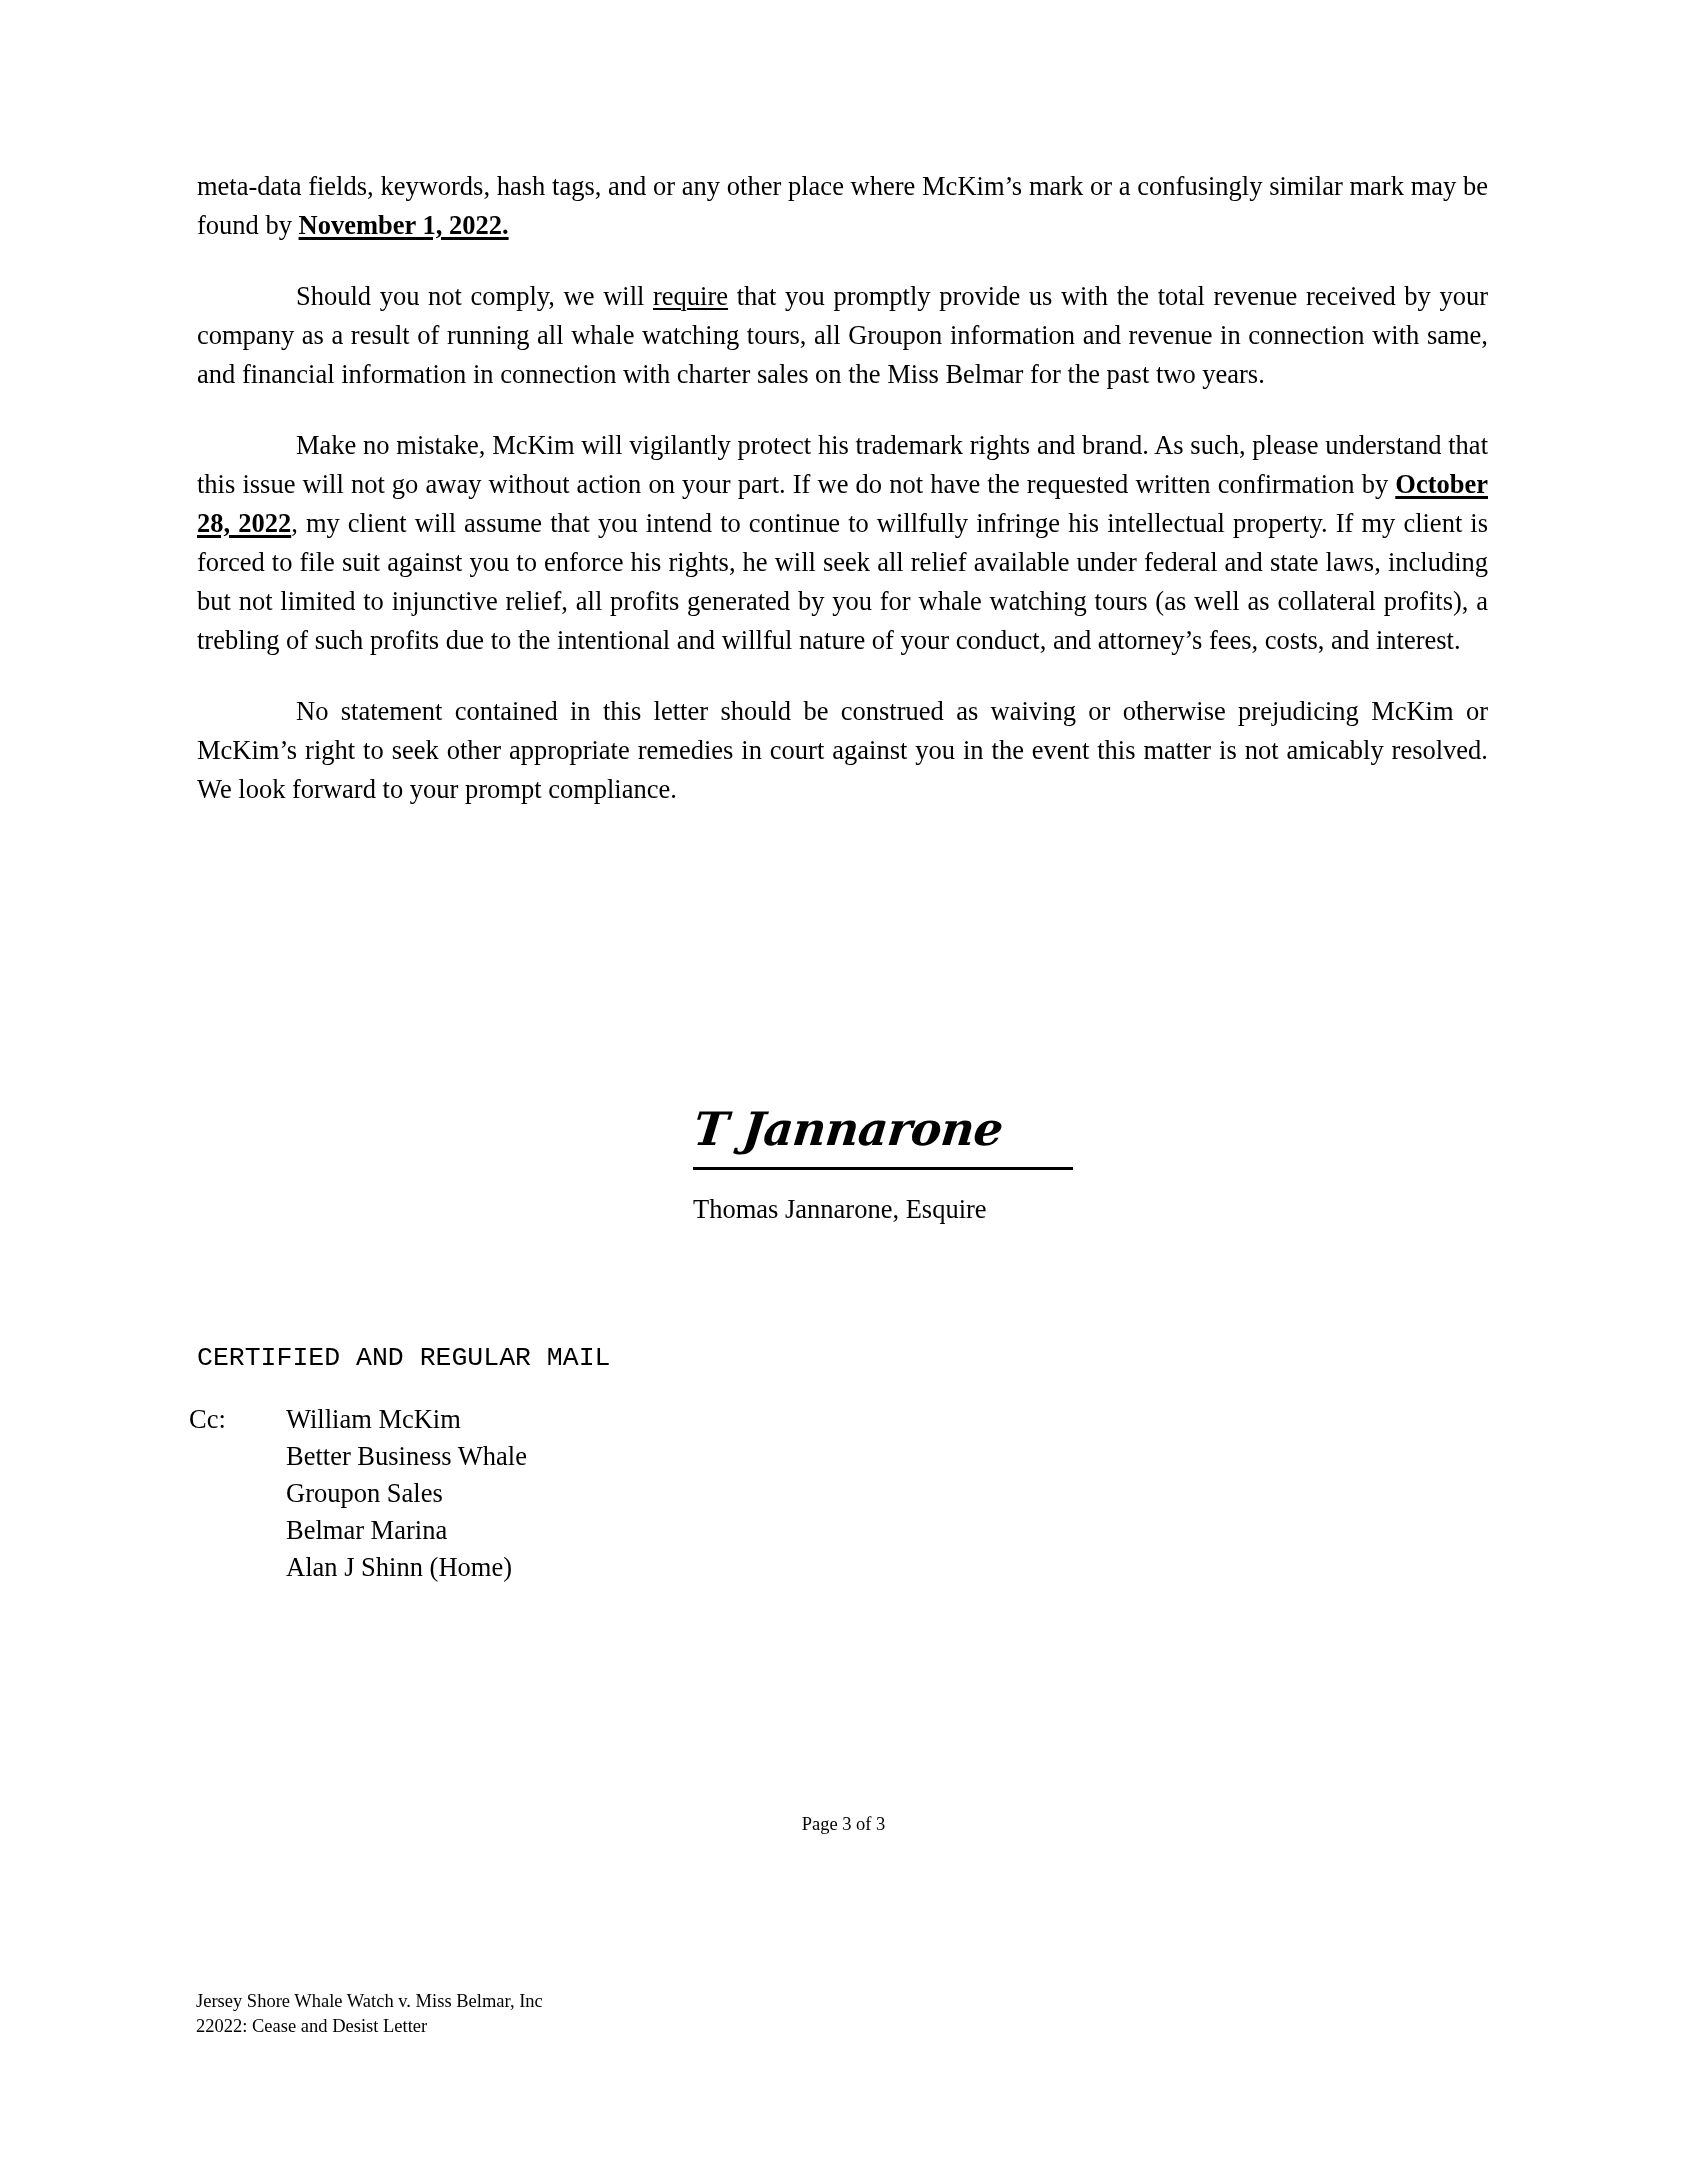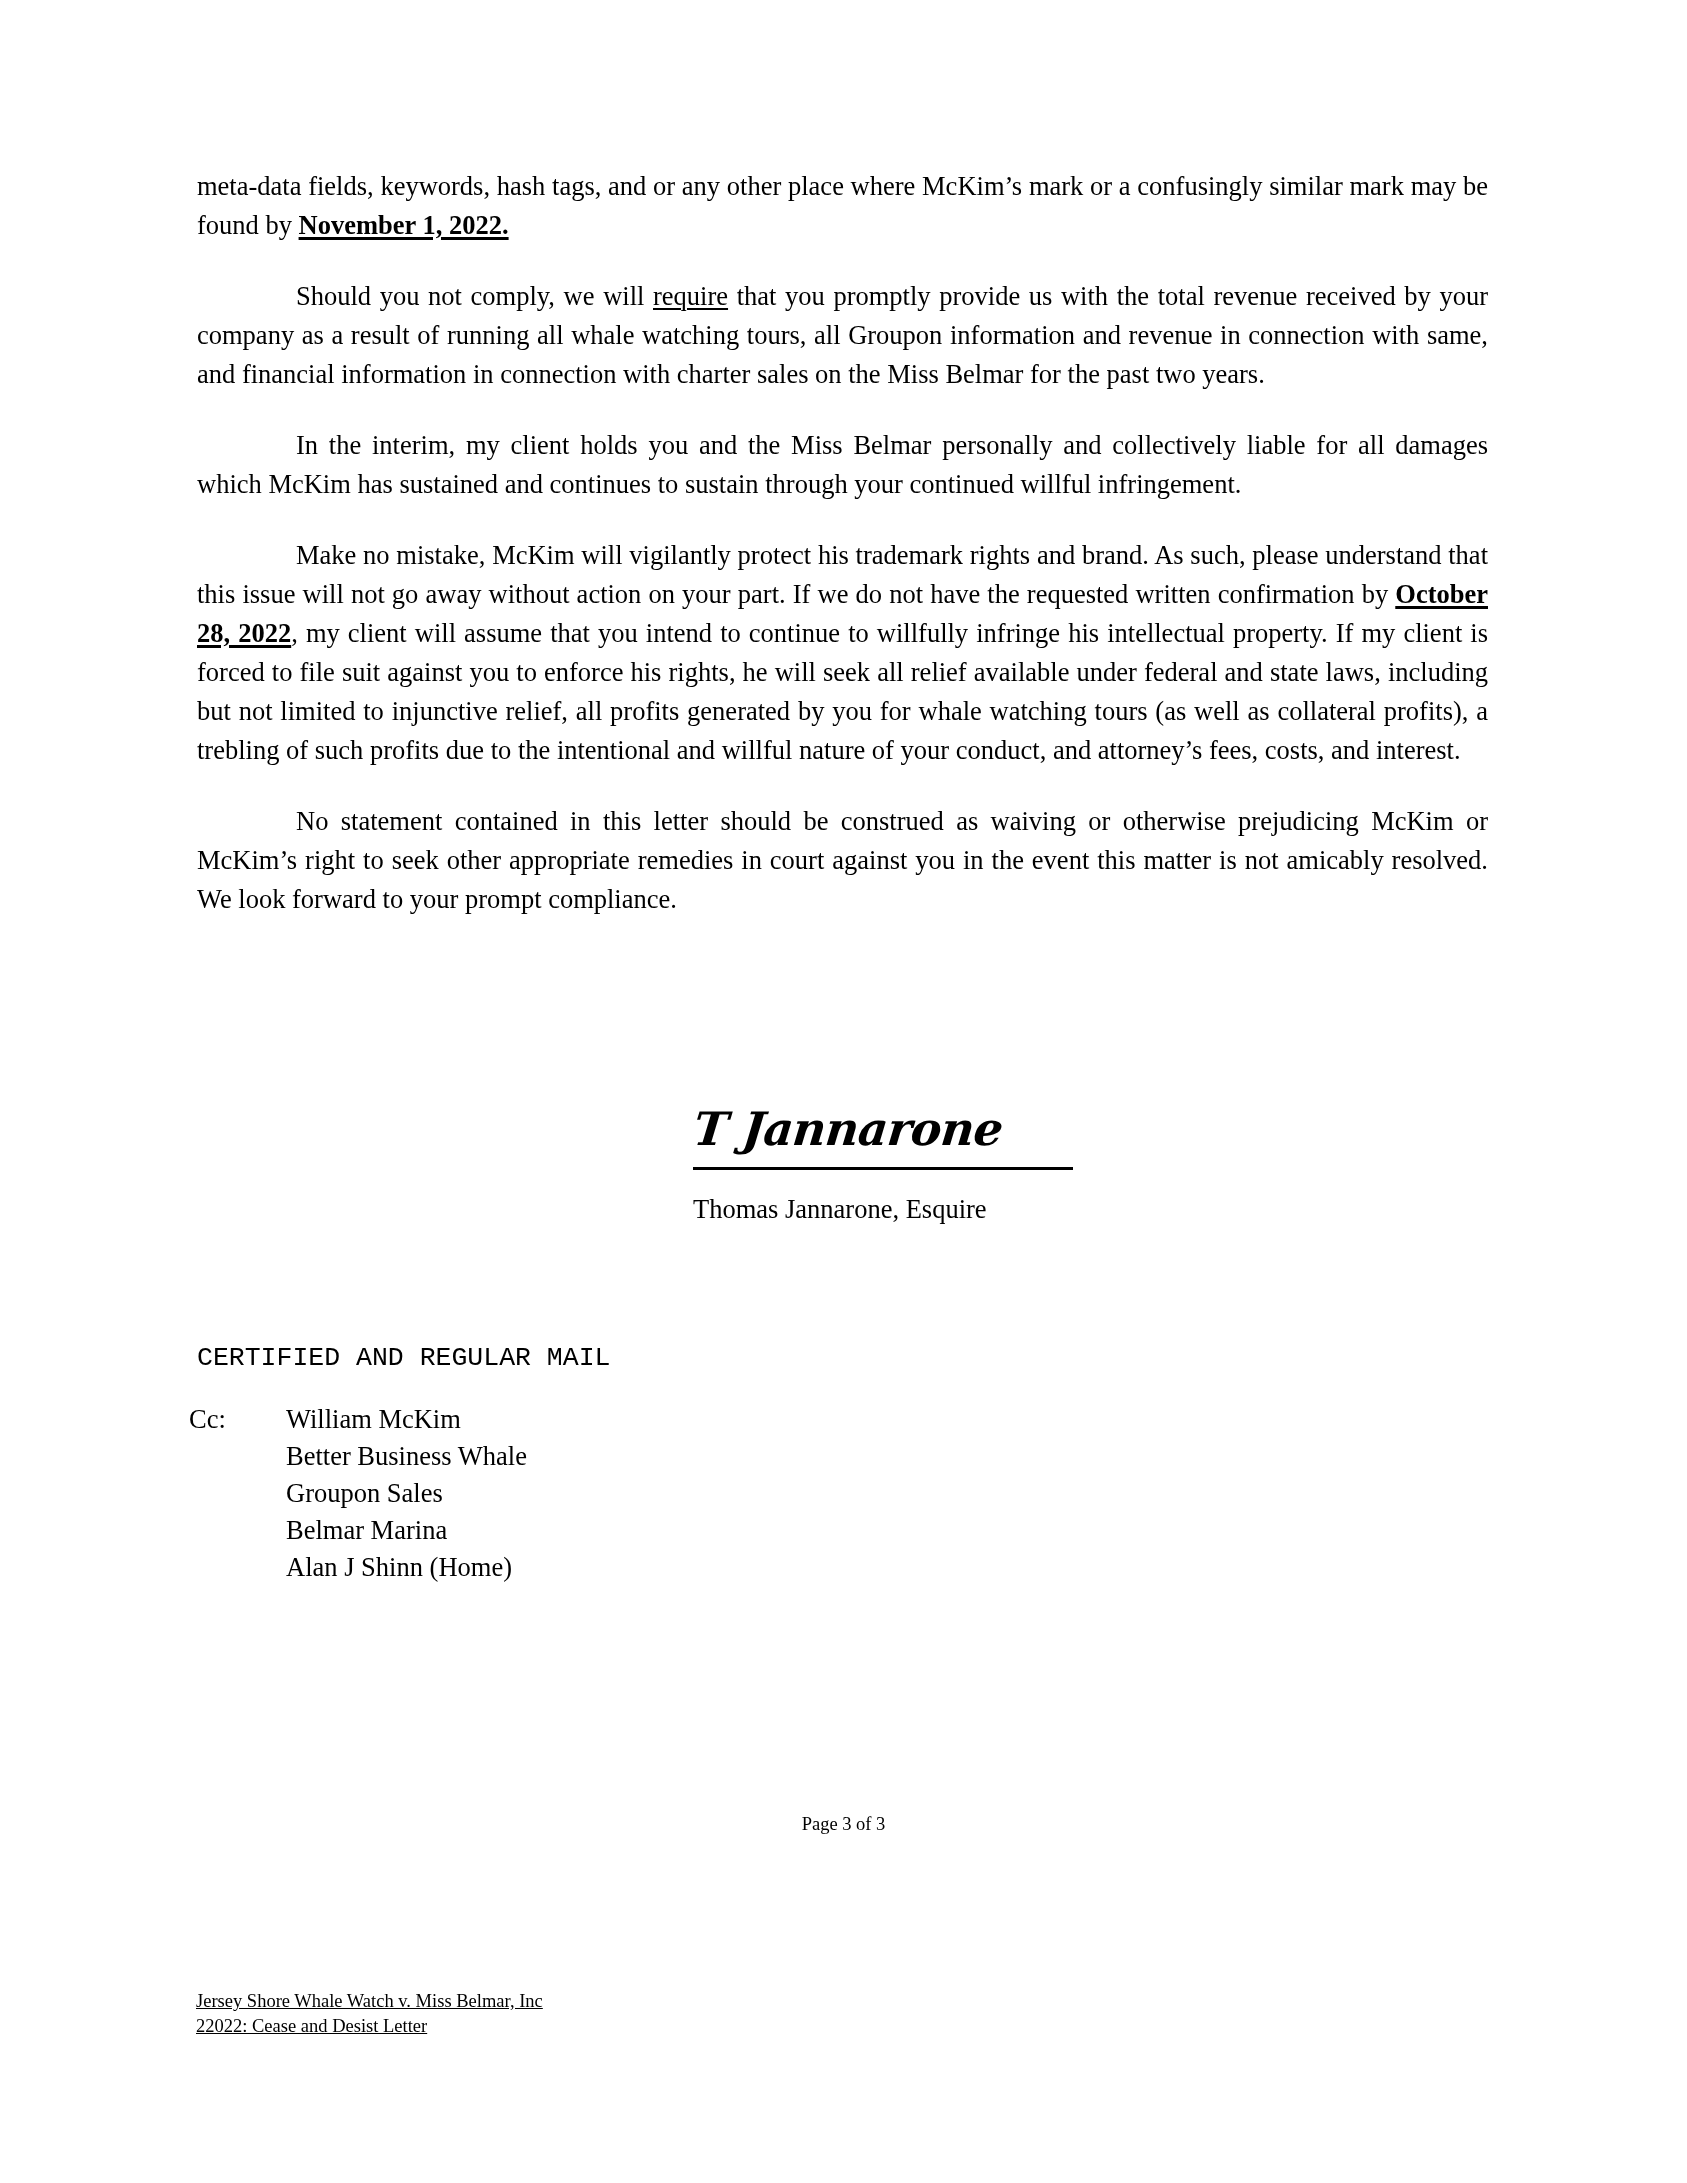--- a/index.html
+++ b/index.html
@@ -133,32 +133,30 @@
   }
   .doc-footer {
     position: absolute;
     left: 196px;
     top: 1989px;
     font-size: 18.5px;
     line-height: 25px;
   }
   .doc-footer div {
     white-space: nowrap;
-    text-decoration: underline;
   }
 </style>
 </head>
 <body>
 
 <div class="page">
 
   <div class="body-block">
     <p class="para"><span>meta-data fields, keywords, hash tags, and or any other place where McKim’s mark or a confusingly similar mark may be found by </span><span class="u-bold">November 1, 2022.</span></p>
     <p class="para indent"><span>Should you not comply, we will </span><span class="u-plain">require</span><span> that you promptly provide us with the total revenue received by your company as a result of running all whale watching tours, all Groupon information and revenue in connection with same, and financial information in connection with charter sales on the Miss Belmar for the past two years.</span></p>
-    <p class="para indent"><span>In the interim, my client holds you and the Miss Belmar personally and collectively liable for all damages which McKim has sustained and continues to sustain through your continued willful infringement.</span></p>
     <p class="para indent"><span>Make no mistake, McKim will vigilantly protect his trademark rights and brand.  As such, please understand that this issue will not go away without action on your part.  If we do not have the requested written confirmation by </span><span class="u-bold">October 28, 2022</span><span>, my client will assume that you intend to continue to willfully infringe his intellectual property.  If my client is forced to file suit against you to enforce his rights, he will seek all relief available under federal and state laws, including but not limited to injunctive relief, all profits generated by you for whale watching tours (as well as collateral profits), a trebling of such profits due to the intentional and willful nature of your conduct, and attorney’s fees, costs, and interest.</span></p>
     <p class="para indent"><span>No statement contained in this letter should be construed as waiving or otherwise prejudicing McKim or McKim’s right to seek other appropriate remedies in court against you in the event this matter is not amicably resolved.  We look forward to your prompt compliance.</span></p>
   </div>
 
   <div class="sig-block">
     <div class="sig-graphic">
       <div class="sig-script">T Jannarone</div>
       <div class="sig-rule"></div>
     </div>
     <div class="sig-name">Thomas Jannarone, Esquire</div>

